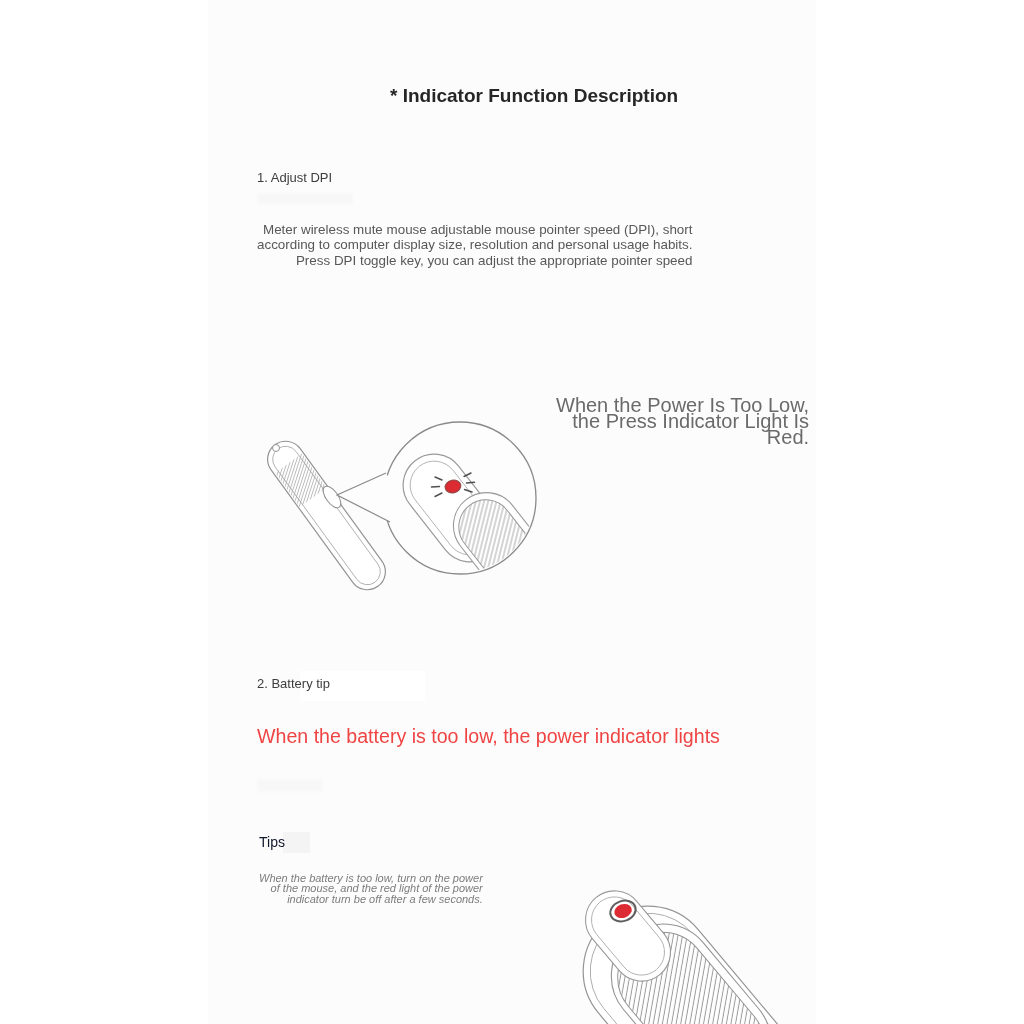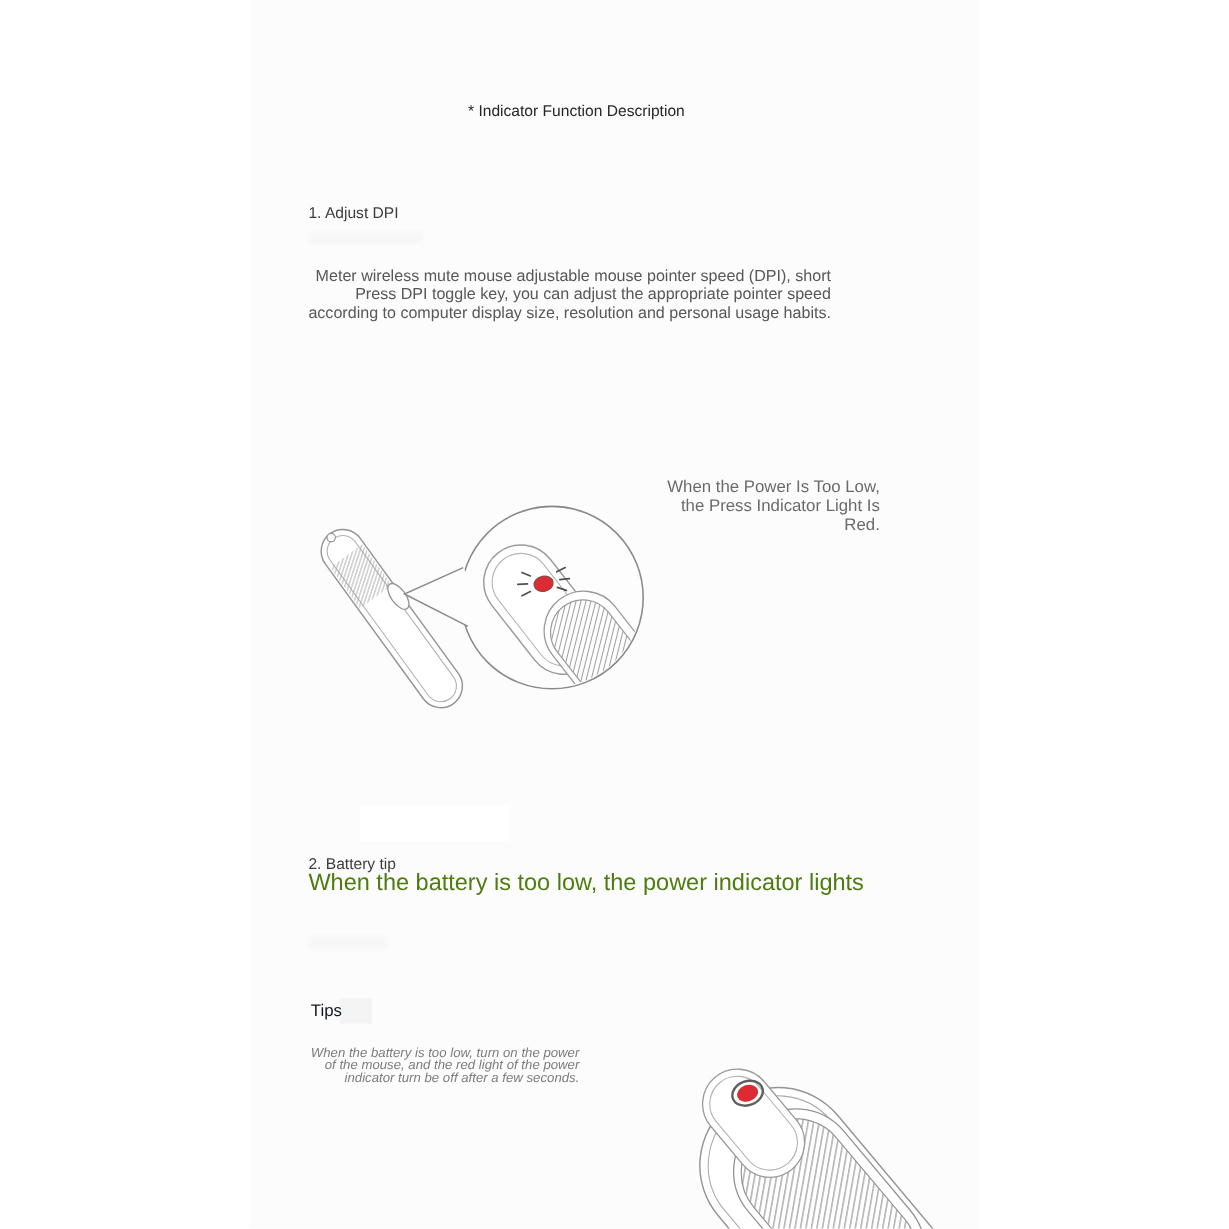--- a/index.html
+++ b/index.html
@@ -1,26 +1,26 @@
 <!DOCTYPE html>
 <html><head>
 <meta charset="utf-8">
 <style>
   html,body{margin:0;padding:0;}
   body{width:1024px;height:1024px;background:#ffffff;font-family:"Liberation Sans",sans-serif;position:relative;overflow:hidden;}
   .page{position:absolute;left:0;top:0;width:1024px;height:1024px;}
   .content-col{position:absolute;left:208px;top:0;width:608px;height:1024px;background:#fdfcfc;}
-  .title{position:absolute;left:390px;top:85px;font-size:13px;color:#262626;white-space:nowrap;}
+  .title{position:absolute;left:390px;top:85px;font-size:19px;color:#262626;white-space:nowrap;font-weight:bold;}
   .heading{position:absolute;font-size:13px;color:#3d3d3d;white-space:nowrap;}
   .h1{left:257px;top:170px;}
-  .h2{left:257px;top:676px;margin-top:36px;}
+  .h2{left:257px;top:676px;}
   .para{position:absolute;white-space:nowrap;text-align:right;}
   .para1{left:257px;top:222px;font-size:13.4px;line-height:15.4px;color:#585858;}
-  .callout{left:556px;top:397px;font-size:14px;line-height:16.2px;color:#6a6a6a;}
-  .para2{left:257px;top:726px;font-size:19.6px;line-height:21px;color:#4d7c0f;}
+  .callout{left:556px;top:397px;font-size:20px;line-height:16.2px;color:#6a6a6a;}
+  .para2{left:257px;top:726px;font-size:19.6px;line-height:21px;color:#ef4444;}
   .tips-label{position:absolute;left:259px;top:834px;font-size:14px;color:#0f172a;}
   .tips-body{left:259px;top:873px;font-size:11px;line-height:10.35px;color:#7c7c7c;font-style:italic;}
   .illus1{position:absolute;left:250px;top:385px;}
   .illus2{position:absolute;left:540px;top:866px;}
   .artifact{position:absolute;pointer-events:none;}
   .a1{left:257px;top:193px;width:96px;height:11px;background:#f3f1f1;opacity:.45;filter:blur(1.5px);}
   .a2{left:300px;top:671px;width:125px;height:30px;background:#ffffff;opacity:.9;}
   .a3{left:257px;top:779px;width:66px;height:13px;background:#f3f1f1;opacity:.4;filter:blur(1.5px);}
   .a4{left:283px;top:832px;width:27px;height:21px;background:#f5f4f4;}
 </style>
@@ -34,22 +34,22 @@
   <div class="artifact a2"></div>
   <div class="artifact a3"></div>
   <div class="artifact a4"></div>
 
   <div class="title">* Indicator Function Description</div>
 
   <div class="heading h1">1. Adjust DPI</div>
 
   <div class="para para1">
     <div>Meter wireless mute mouse adjustable mouse pointer speed (DPI), short</div>
+    <div>according to computer display size, resolution and personal usage habits.</div>
     <div>Press DPI toggle key, you can adjust the appropriate pointer speed</div>
-    <div>according to computer display size, resolution and personal usage habits.</div>
   </div>
 
   <svg class="illus1" width="300" height="210" viewBox="0 0 300 210">
     <defs>
       <pattern id="ribsA" patternUnits="userSpaceOnUse" width="4" height="2.8" patternTransform="rotate(-36)">
         <path d="M0,1.4 H4" stroke="#9f9f9f" stroke-width="0.7"></path>
       </pattern>
       <pattern id="ribsB" patternUnits="userSpaceOnUse" width="5" height="4" patternTransform="rotate(-38)">
         <path d="M0,2 H5" stroke="#9f9f9f" stroke-width="0.9"></path>
       </pattern>

